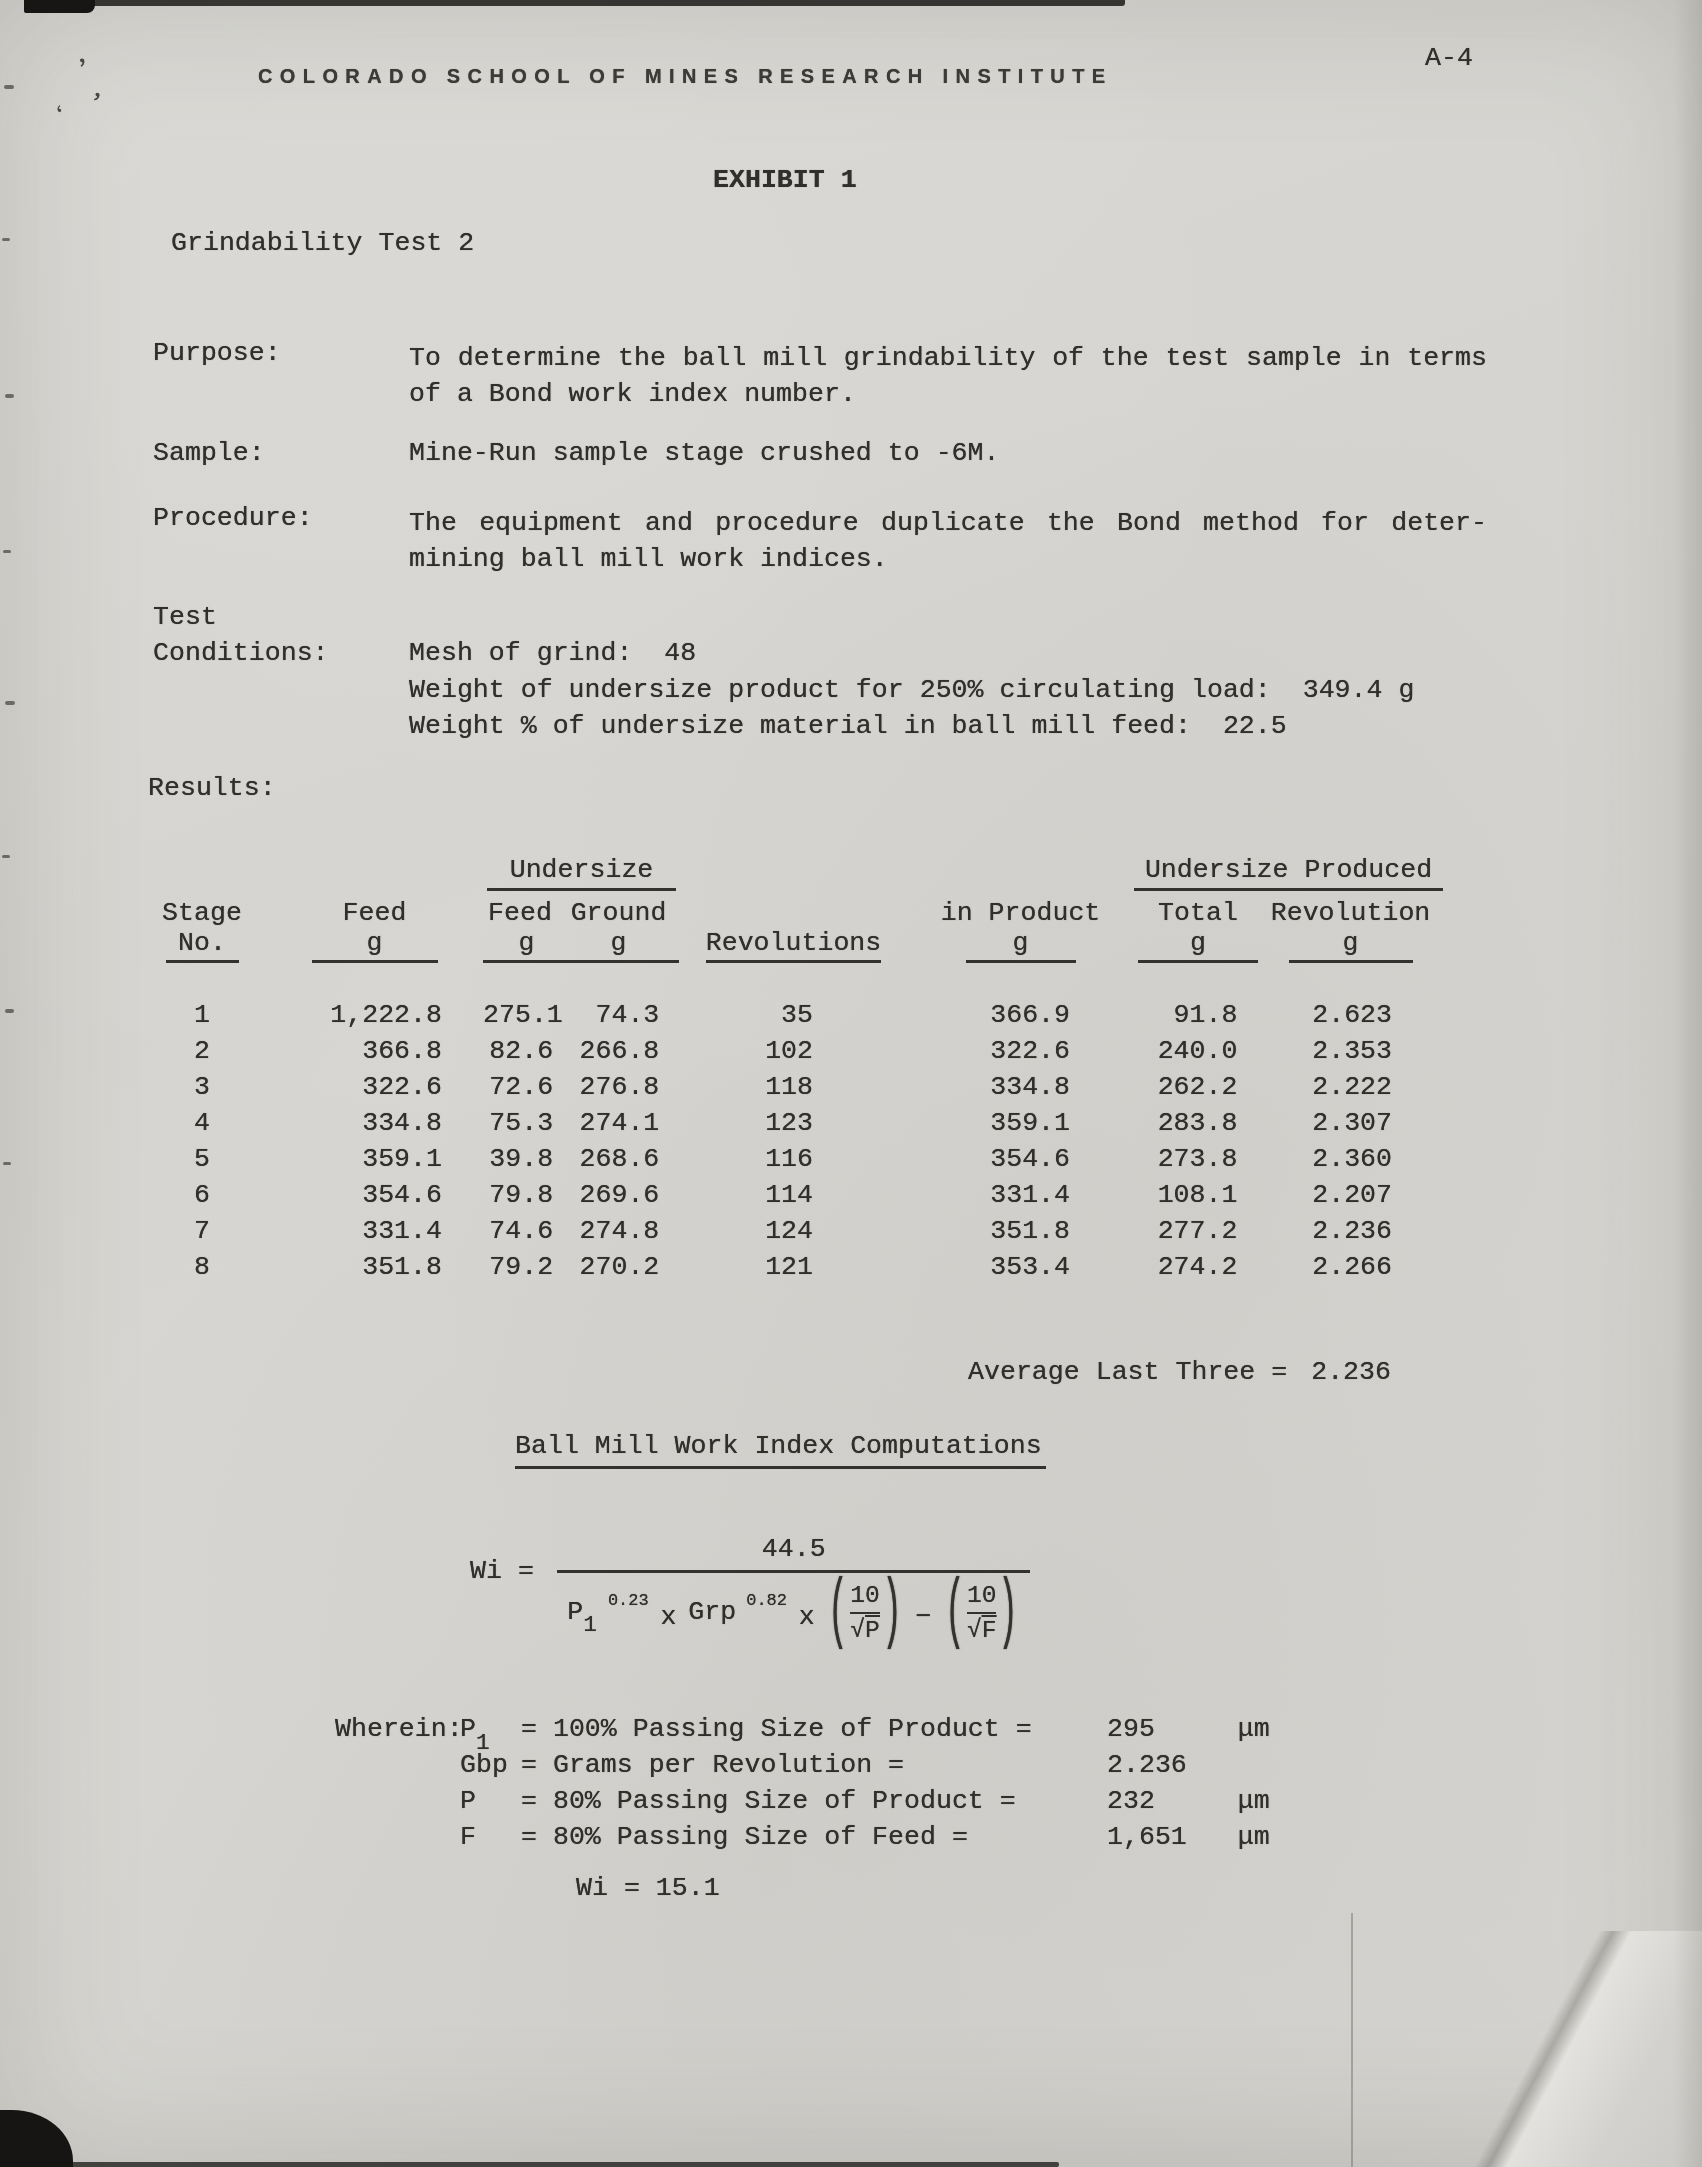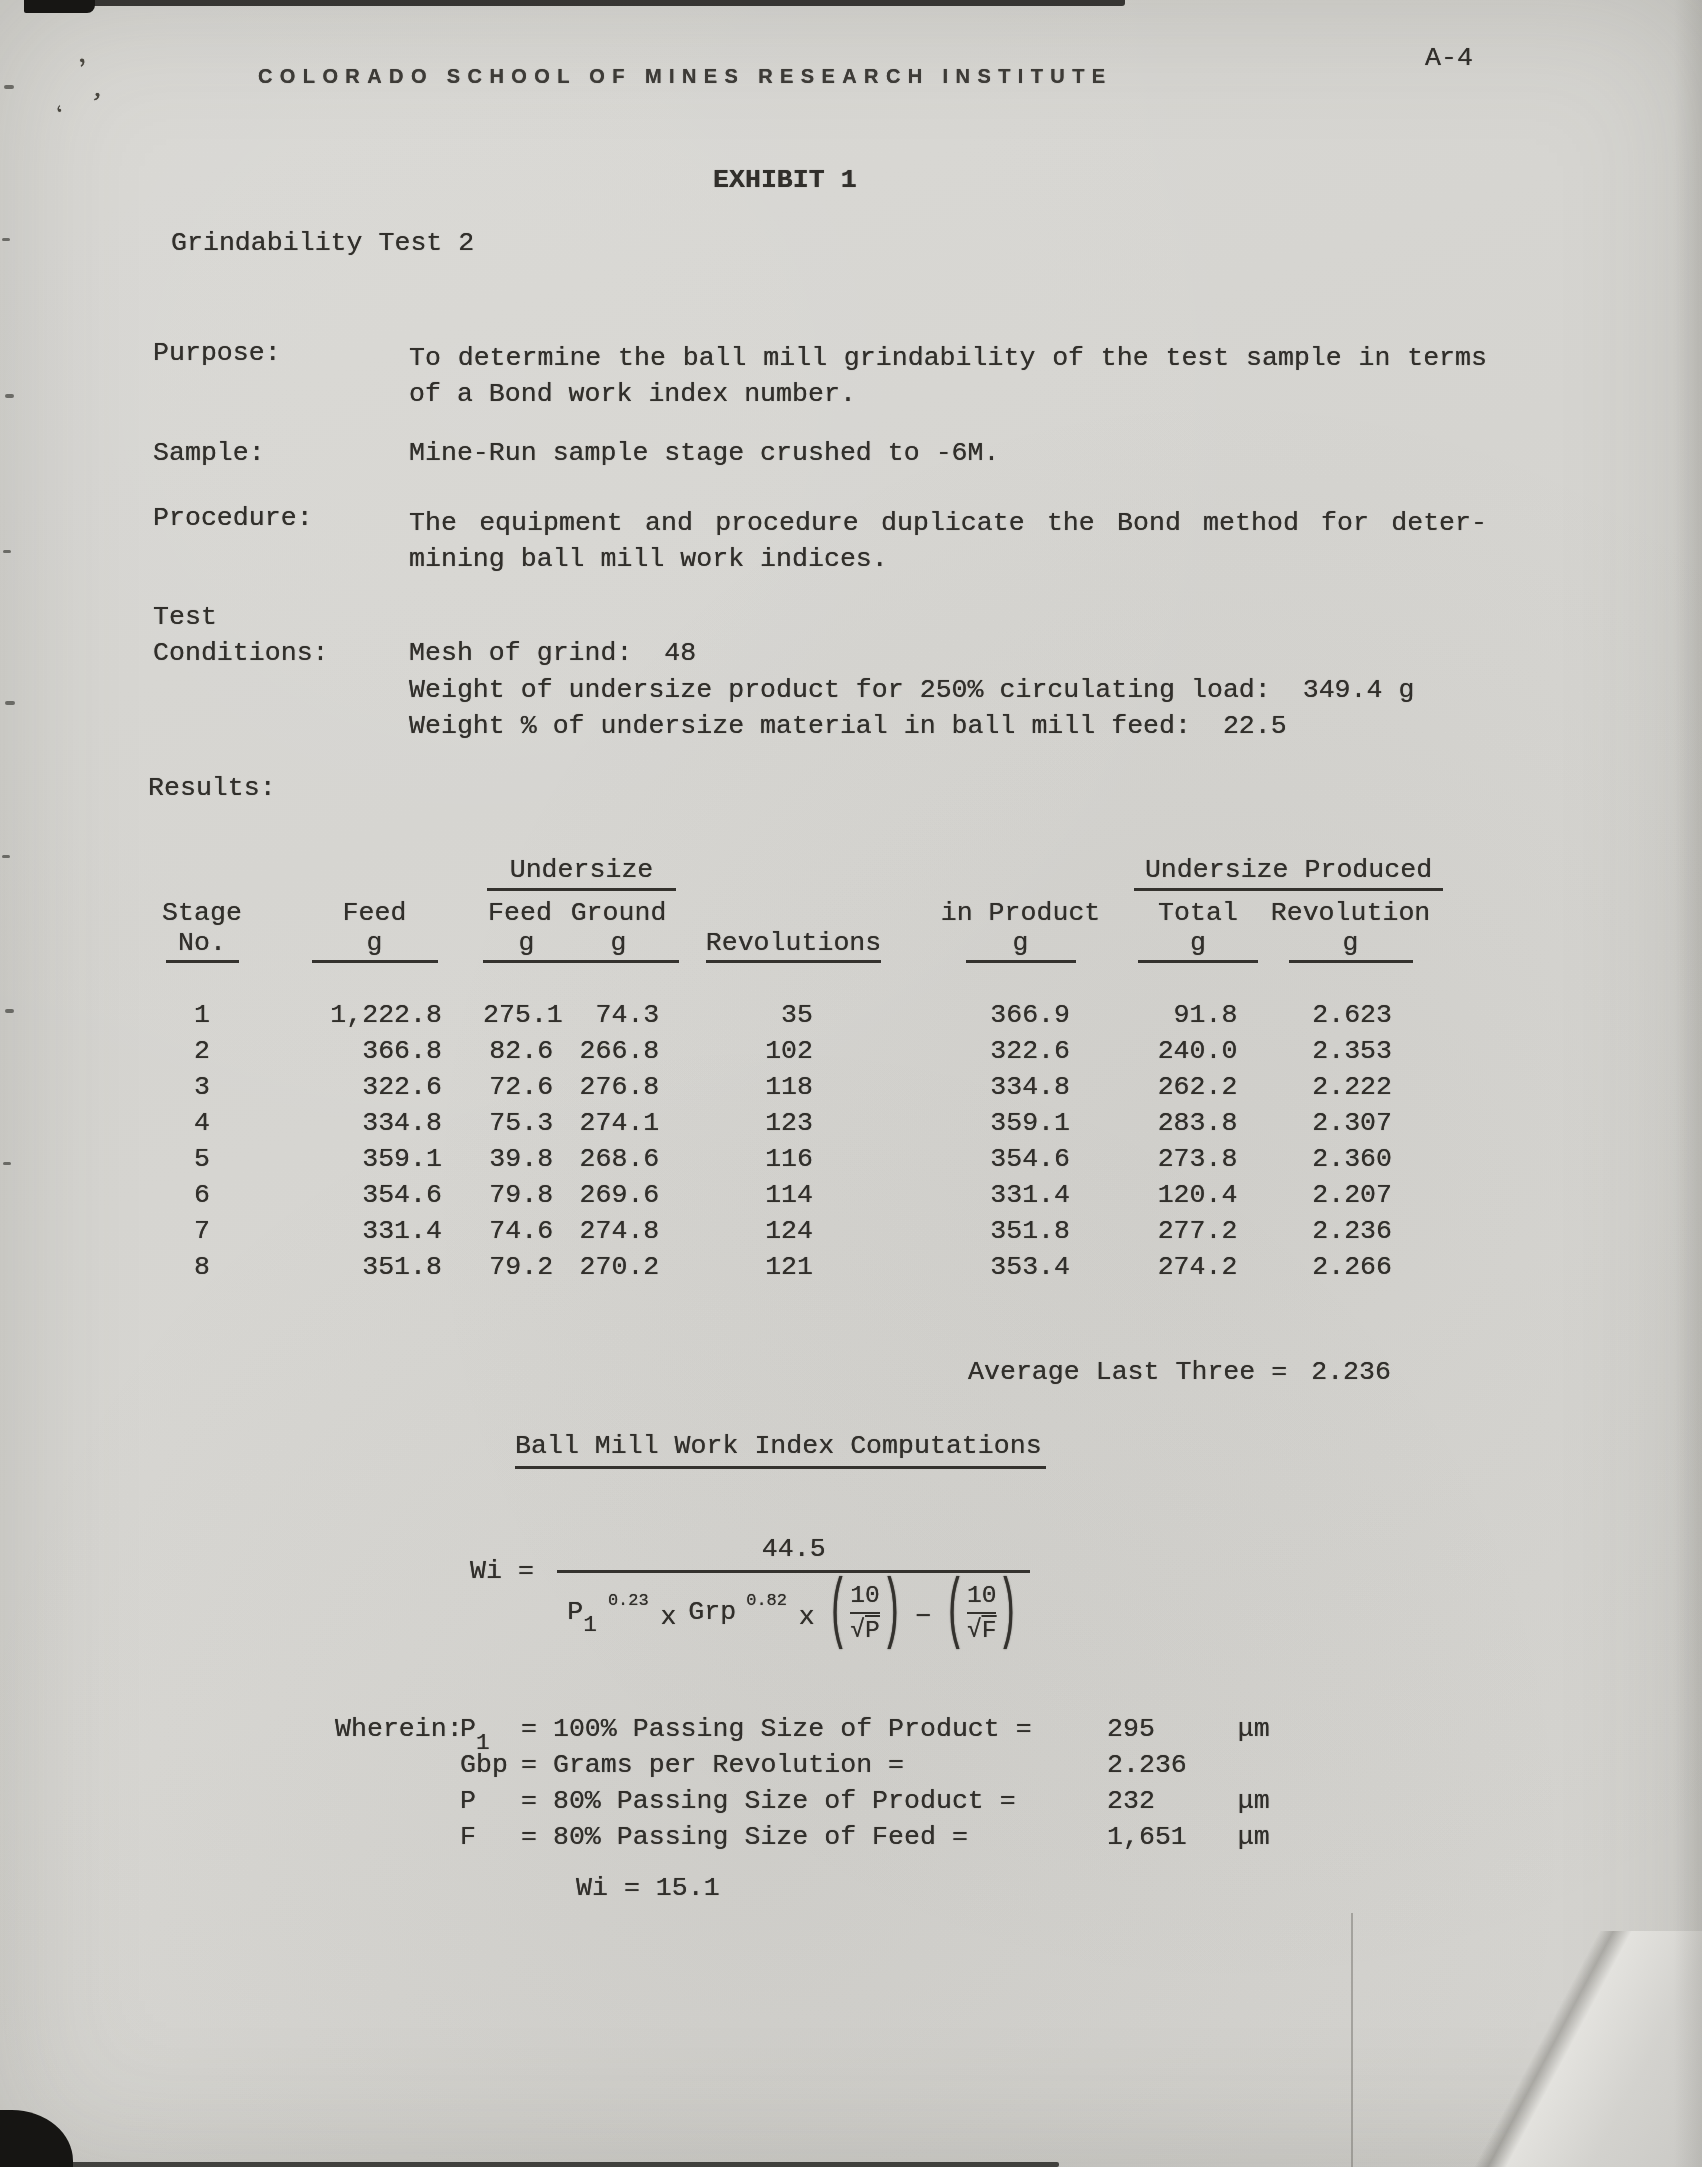--- a/index.html
+++ b/index.html
@@ -271,21 +271,21 @@
           <td>273.8</td>
           <td>2.360</td>
         </tr>
         <tr>
           <td>6</td>
           <td>354.6</td>
           <td>79.8</td>
           <td>269.6</td>
           <td>114</td>
           <td>331.4</td>
-          <td>120.4</td>
+          <td>108.1</td>
           <td>2.207</td>
         </tr>
         <tr>
           <td>7</td>
           <td>331.4</td>
           <td>74.6</td>
           <td>274.8</td>
           <td>124</td>
           <td>351.8</td>
           <td>277.2</td>

